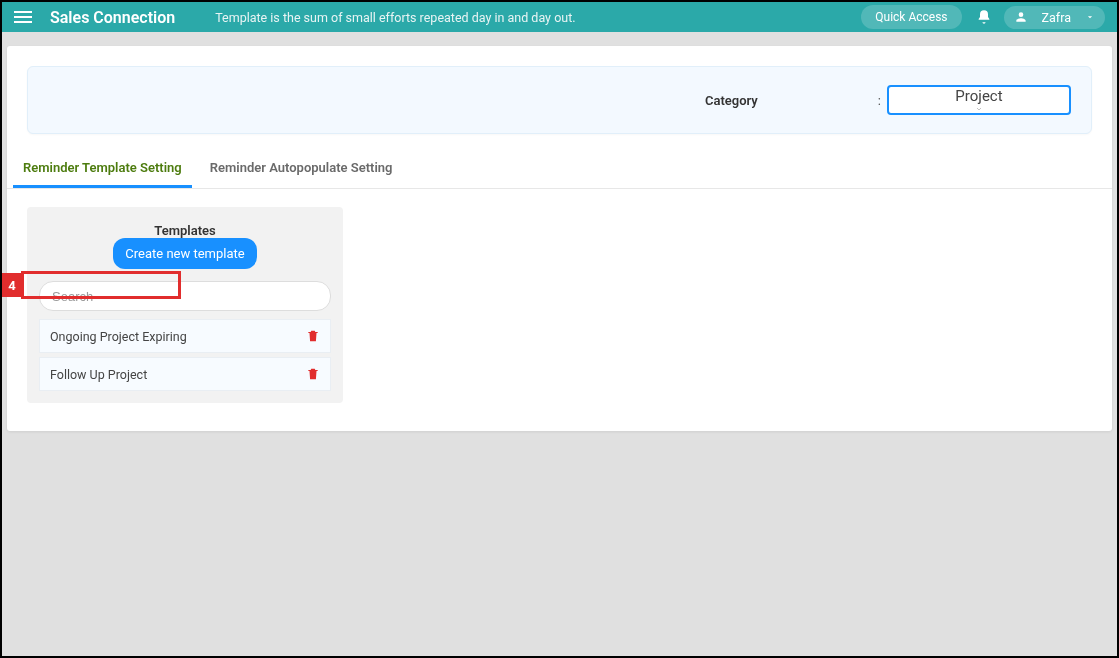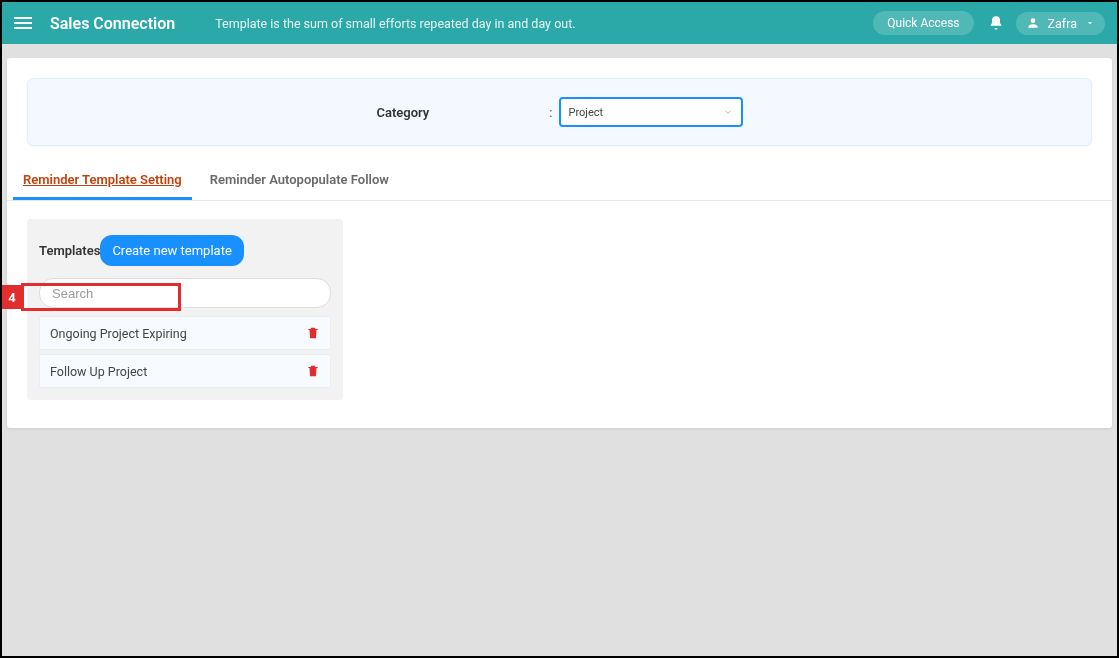--- a/index.html
+++ b/index.html
@@ -7,21 +7,21 @@
     font-family: -apple-system, BlinkMacSystemFont, "Segoe UI", Roboto, Arial, sans-serif;
     background: #e0e0e0;
     width: 1119px;
     height: 658px;
     border: 2px solid #000;
     position: relative;
     overflow: hidden;
   }
   .header {
     background: #2ba9a9;
-    height: 42px;
+    height: 30px;
     display: flex;
     align-items: center;
     color: #fff;
     padding: 0 12px;
   }
   .menu-btn {
     display: flex;
     flex-direction: column;
     justify-content: center;
     gap: 3px;
@@ -64,21 +64,21 @@
     fill: #fff;
   }
   .user-pill {
     display: flex;
     align-items: center;
     background: rgba(255,255,255,0.18);
     border-radius: 14px;
     padding: 4px 10px;
     font-size: 12.5px;
     cursor: pointer;
-    gap: 8px;
+    gap: 14px;
   }
   .user-pill svg { fill:#fff; }
 
   .page {
     padding: 0 5px;
   }
   .card {
     background: #fff;
     margin-top: 14px;
     border-radius: 3px;
@@ -87,21 +87,21 @@
   .card-top {
     padding: 20px 20px 12px 20px;
   }
   .category-bar {
     background: #f3f9ff;
     border: 1px solid #e1effa;
     border-radius: 6px;
     padding: 18px 20px;
     display: flex;
     align-items: center;
-    justify-content: center;
+    justify-content: flex-end;
     box-shadow: 0 1px 2px rgba(0,0,0,0.03);
   }
   .category-label {
     font-size: 13px;
     font-weight: 600;
     color: #333;
     margin-right: 120px;
   }
   .colon {
     font-size: 13px;
@@ -110,24 +110,25 @@
   }
   .category-select {
     width: 184px;
     height: 30px;
     border: 2px solid #1890ff;
     border-radius: 4px;
     display: flex;
     align-items: center;
     justify-content: space-between;
     padding: 0 8px;
-    font-size: 11px;
+    font-size: 15px;
     color:#444;
     background:#fff;
     cursor: pointer;
+    flex-direction: column;
   }
   .chevdown {
     width:10px;height:10px; fill:none; stroke:#888; stroke-width:1.5;
   }
 
   .tabs {
     display:flex;
     border-bottom: 1px solid #e7e7e7;
     padding: 0 6px;
     margin-top: 4px;
@@ -135,41 +136,41 @@
   .tab {
     padding: 10px 10px 10px 10px;
     font-size: 13px;
     font-weight: 600;
     color:#6a6a6a;
     cursor:pointer;
     margin-right: 8px;
     border-bottom: 3px solid transparent;
   }
   .tab.active {
-    color:#c2410c;
+    color:#4d7c0f;
     border-bottom-color:#1890ff;
-    text-decoration:underline;
   }
 
   .panel {
     padding: 18px 14px 28px 20px;
     display:flex;
     position: relative;
   }
   .templates-box {
     width: 316px;
     background:#f2f2f2;
     border-radius:4px;
     padding: 16px 12px 12px 12px;
     position: relative;
   }
   .templates-head {
     display:flex;
     align-items:center;
     margin-bottom: 12px;
+    flex-direction: column;
   }
   .templates-title {
     font-size: 13px;
     font-weight: 600;
     color:#333;
   }
   .create-btn {
     background:#1890ff;
     color:#fff;
     font-size: 13px;
@@ -269,21 +270,21 @@
           <span>Project</span>
           <svg class="chevdown" viewBox="0 0 24 24">
               <polyline points="6 9 12 15 18 9"></polyline>
             </svg>
         </div>
       </div>
     </div>
 
     <div class="tabs">
       <div class="tab active">Reminder Template Setting</div>
-      <div class="tab">Reminder Autopopulate Follow</div>
+      <div class="tab">Reminder Autopopulate Setting</div>
     </div>
 
     <div class="panel">
       <div class="templates-box">
         <div class="templates-head">
           <div class="templates-title">Templates</div>
           <div class="create-btn">Create new template</div>
         </div>
         <div class="search-box">
           <input type="text" placeholder="Search" style="">

